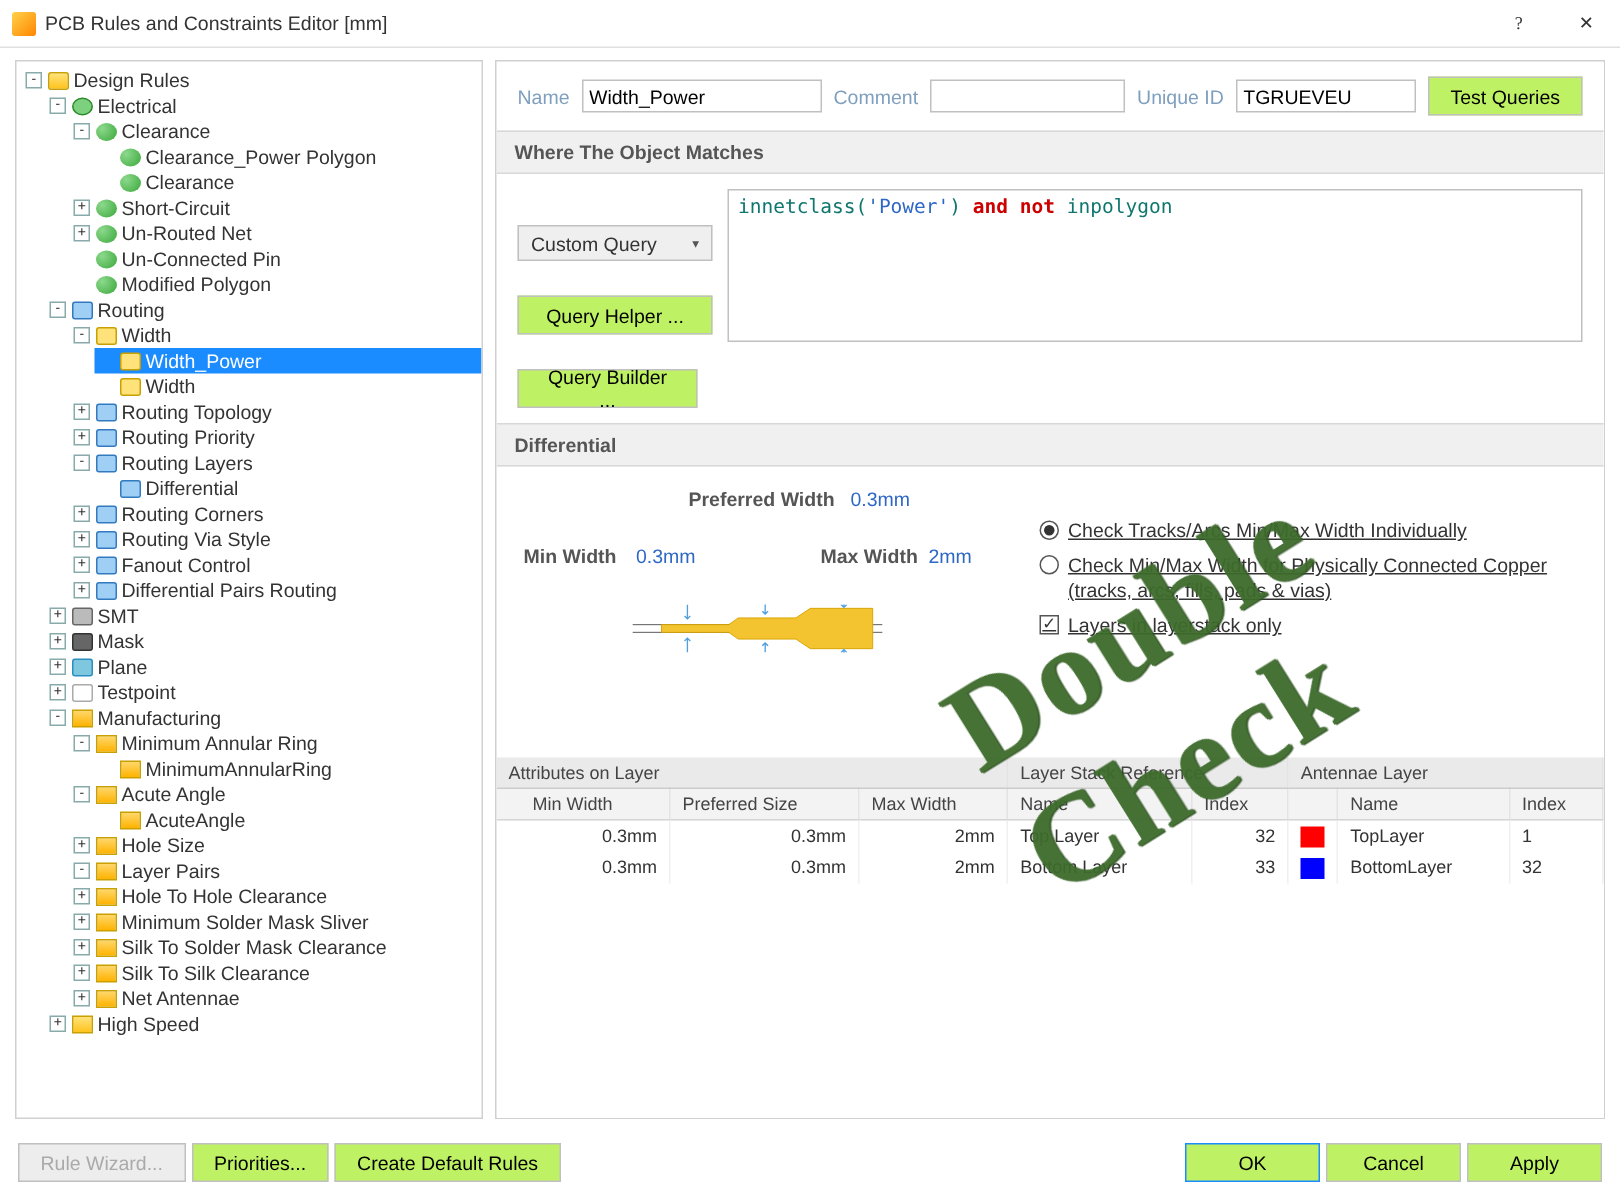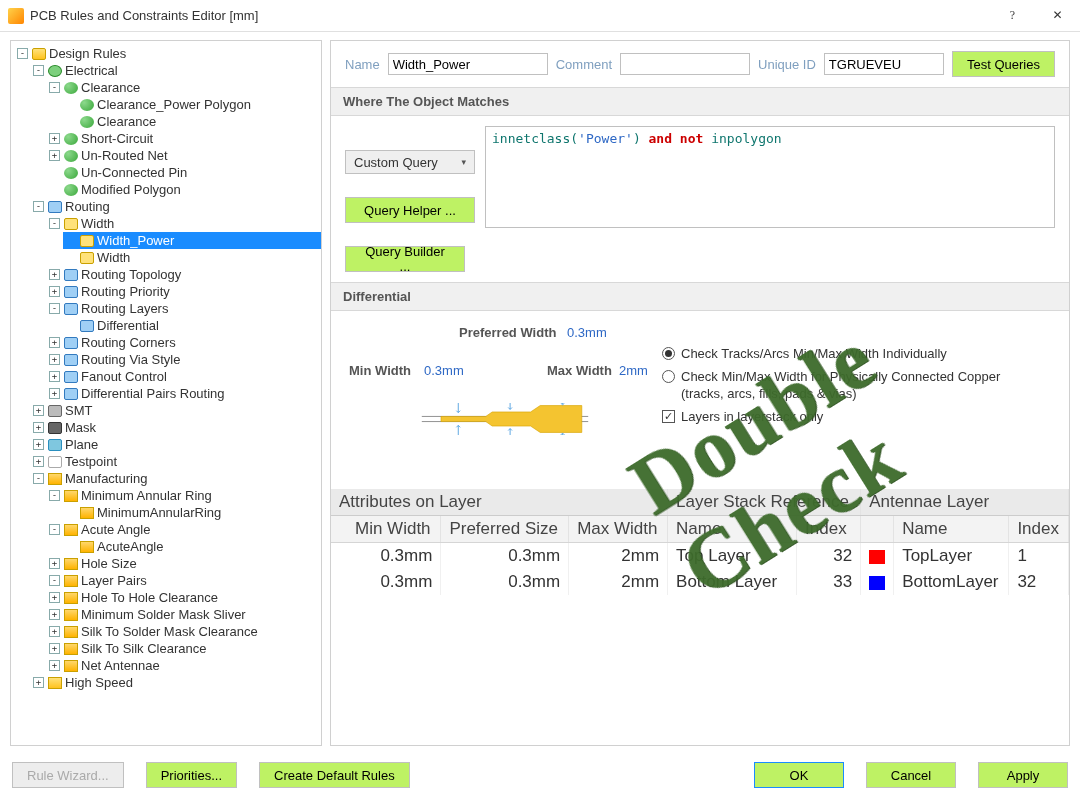--- a/index.html
+++ b/index.html
@@ -39,36 +39,36 @@
   .btn { border:1px solid #c0c0c0; background:#bef264; height:26px; padding:0 14px; font-size:13px; display:inline-flex; align-items:center; justify-content:center;}
   .subhead { background:#f0f0f0; border-top:1px solid #d8d8d8; border-bottom:1px solid #d8d8d8; padding:6px 12px; font-weight:600; color:#555;}
   .query-row { display:flex; gap:10px; align-items:flex-start; padding:10px 14px;}
   .dropdown { border:1px solid #c0c0c0; background:#efefef; height:24px; width:130px; display:flex; align-items:center; justify-content:space-between; padding:0 8px;}
   .dropdown .chev{ font-size:9px; color:#555;}
   .query-box { flex:1; border:1px solid #c0c0c0; height:102px; padding:4px 6px; font-family:Consolas,monospace; font-size:13px;}
   .query-box .fn{color:#0f766e;}
   .query-box .str{color:#2e68c5;}
   .query-box .kw{color:#cc0000; font-weight:bold;}
   .query-side { display:flex; flex-direction:column; gap:23px;margin-top:24px;}
-  .constraints-body { padding:14px 18px 4px 18px; display:flex; gap:13px;}
+  .constraints-body { padding:14px 18px 4px 18px; display:flex; gap:44px;text-decoration:underline;}
   .diagram { width:300px; position:relative; height:160px;}
   .diag-lbl { font-weight:600; color:#555; position:absolute;}
   .diag-val { color:#2e68c5; position:absolute;}
   .trace-shape { position:absolute; top:78px; left:26px; width:260px; height:32px; }
   .options { flex:1; padding-top:20px;}
   .opt-row { display:flex; align-items:flex-start; gap:6px; margin-bottom:6px; line-height:17px;}
   .radio { width:13px; height:13px; border:1px solid #555; border-radius:50%; display:inline-flex; align-items:center; justify-content:center; margin-top:2px;}
   .radio.checked::after{content:""; width:7px; height:7px; background:#333; border-radius:50%; display:block;}
   .chk { width:13px; height:13px; border:1px solid #555; display:inline-flex; align-items:center; justify-content:center; font-size:11px; margin-top:2px;}
-  .layer-table { width:100%; border-collapse:collapse; font-size:17px;}
+  .layer-table { width:100%; border-collapse:collapse; font-size:12px;margin-top:16px;}
   .layer-table th { background:#f3f3f3; border-bottom:1px solid #d5d5d5; border-right:1px solid #e3e3e3; font-weight:400; text-align:left; padding:3px 8px; color:#444;}
   .layer-table td { padding:3px 8px; border-right:1px solid #f0f0f0;}
   .layer-table .group-head th { background:#eaeaea; border-bottom:1px solid #ccc;}
   .color-sw { width:16px; height:14px; display:inline-block; vertical-align:middle;}
-  .bottom-bar { position:absolute; left:0; right:0; bottom:0; height:50px; display:flex; align-items:center; padding:0 12px; gap:22px; background:#fff;}
+  .bottom-bar { position:absolute; left:0; right:0; bottom:0; height:50px; display:flex; align-items:center; padding:0 12px; gap:4px; background:#fff;}
   .bottom-bar .spacer{flex:1;}
   .bottom-bar .btn{ min-width:90px; justify-content:center;}
   .bottom-bar .btn.disabled{ color:#aaa; background:#ededed; }
   .bottom-bar .btn.primary{ border:1px solid #1a8cff; }
   .watermark { position:absolute; pointer-events:none; font-family:"Segoe Script","Comic Sans MS",cursive; font-size:84px; color:#3d6b2b; opacity:0.95; font-weight:800; transform:rotate(-32deg); left:300px; top:280px; letter-spacing:2px; filter:drop-shadow(1px 1px 0 #2e5320);}
   ::-webkit-scrollbar{width:14px;}
   ::-webkit-scrollbar-thumb{background:#c8c8c8;}
 </style>
 </head>
 <body>

